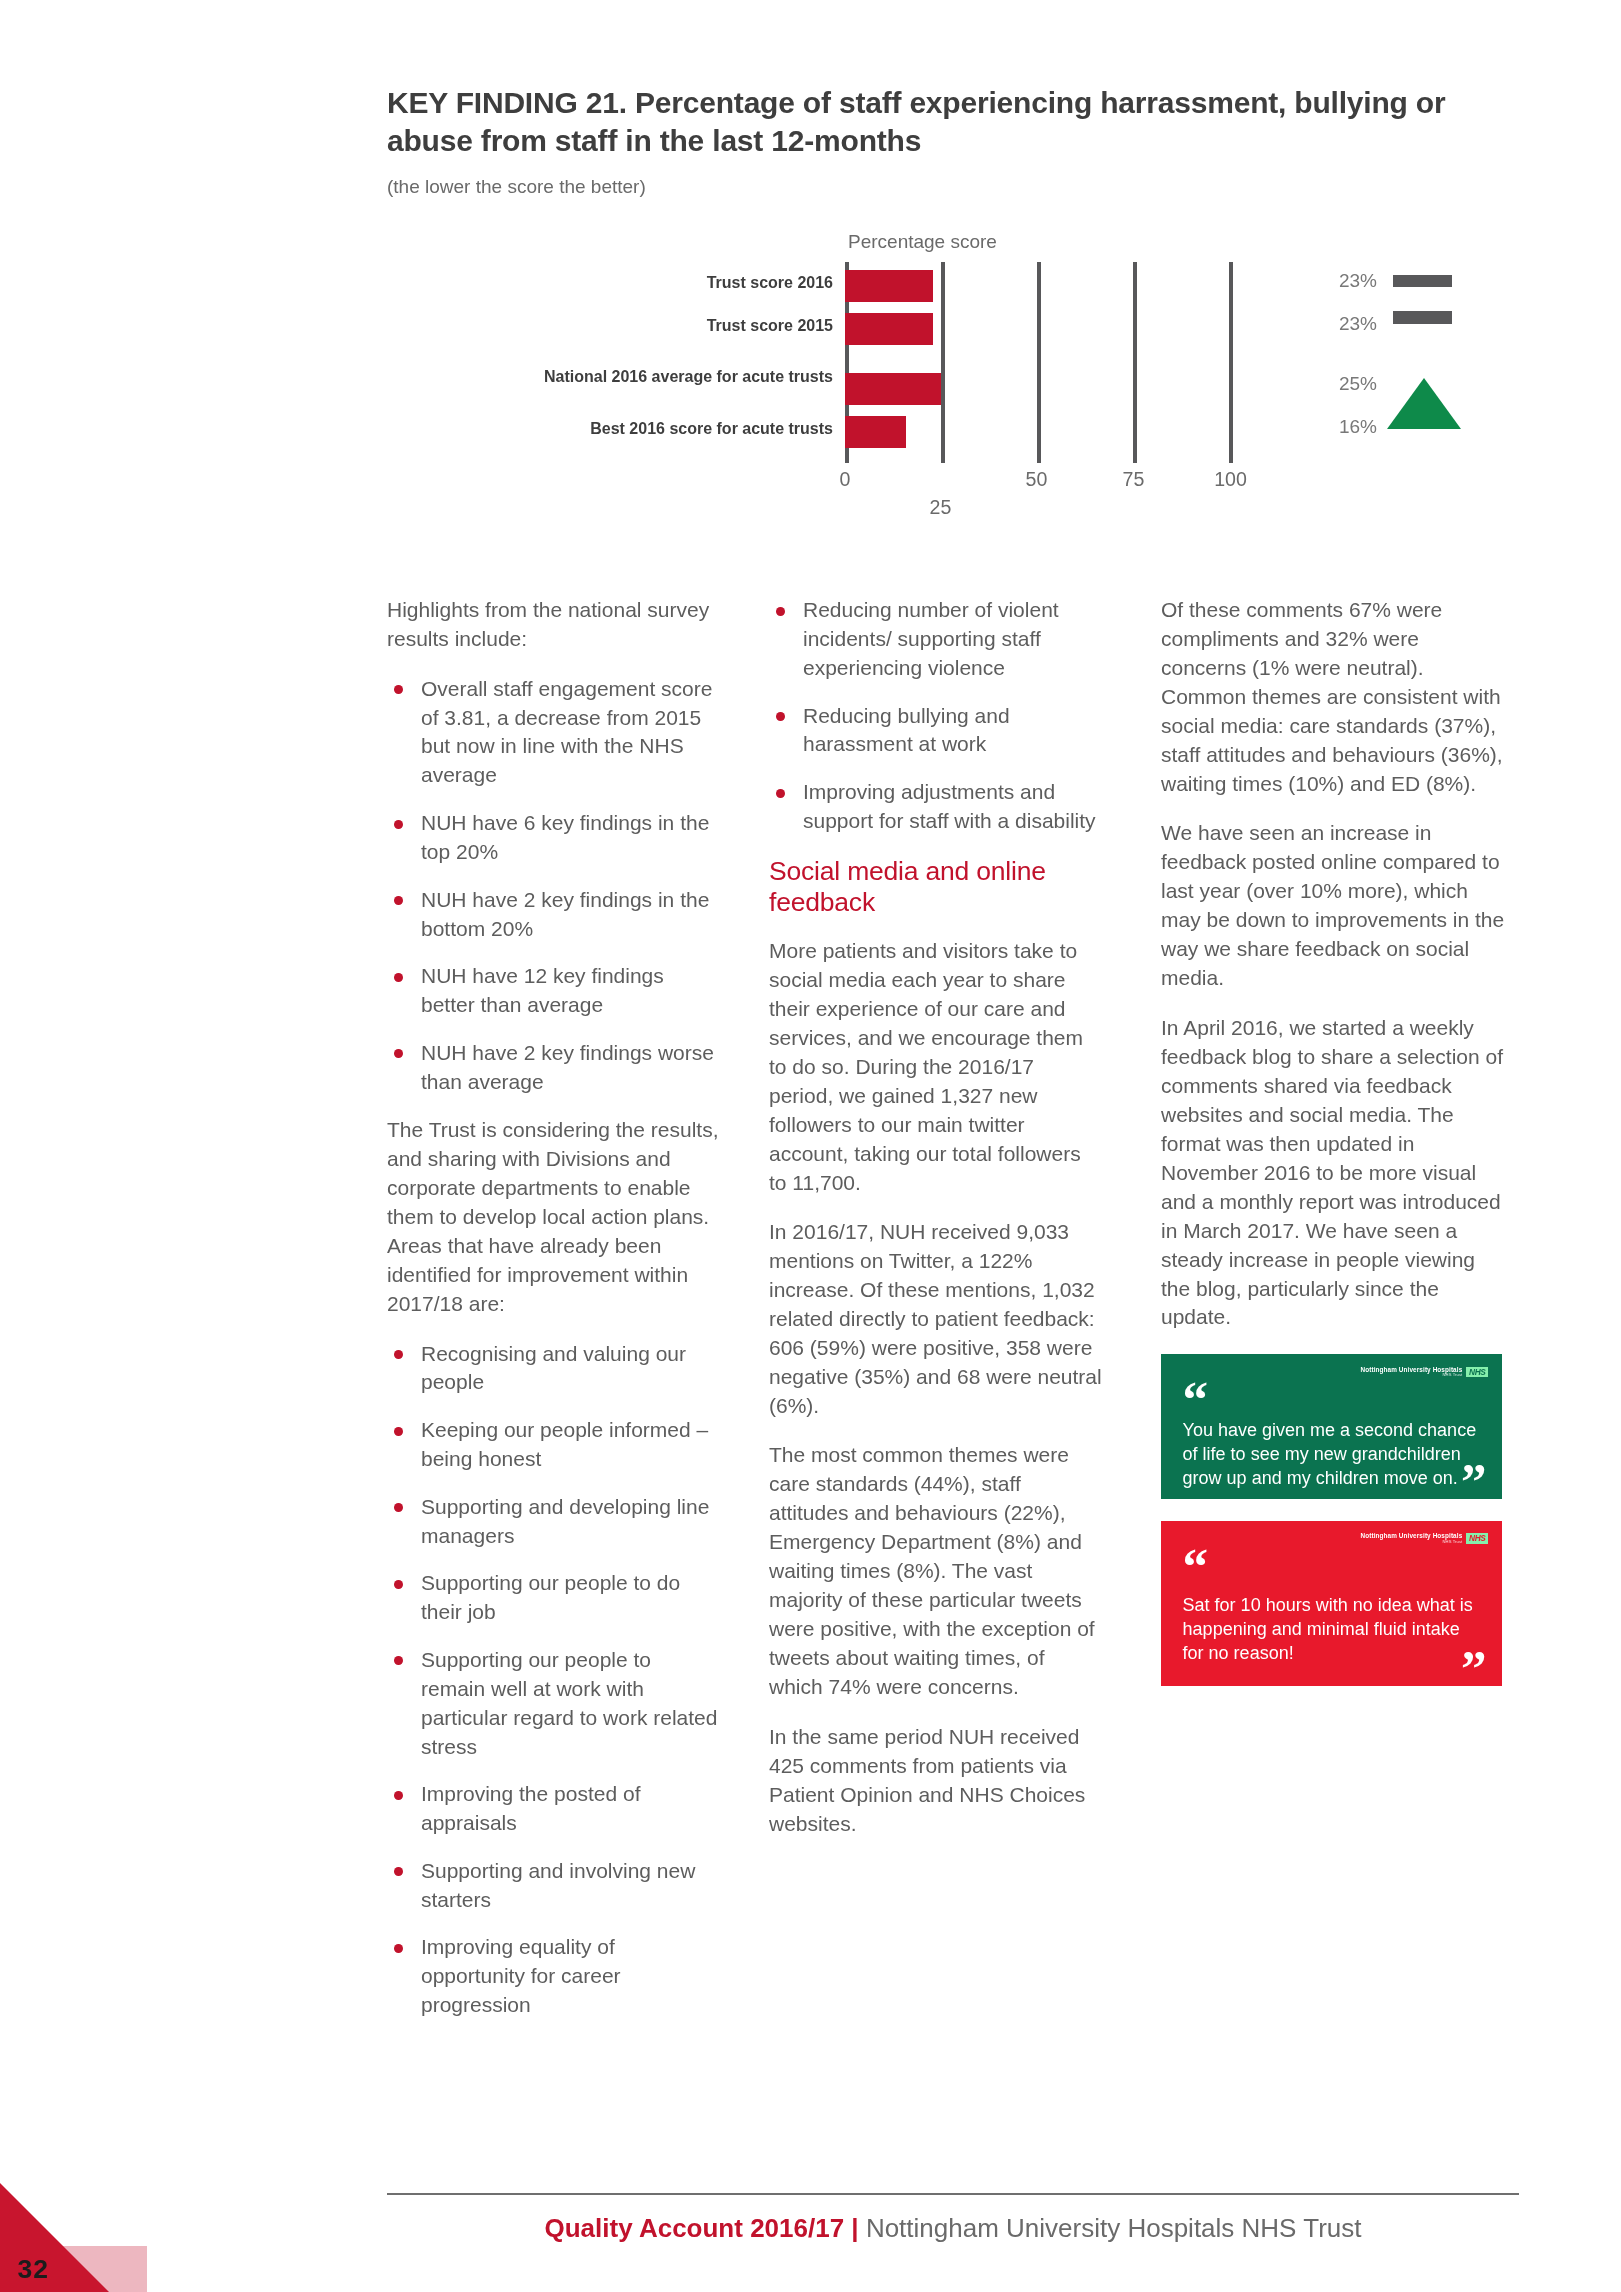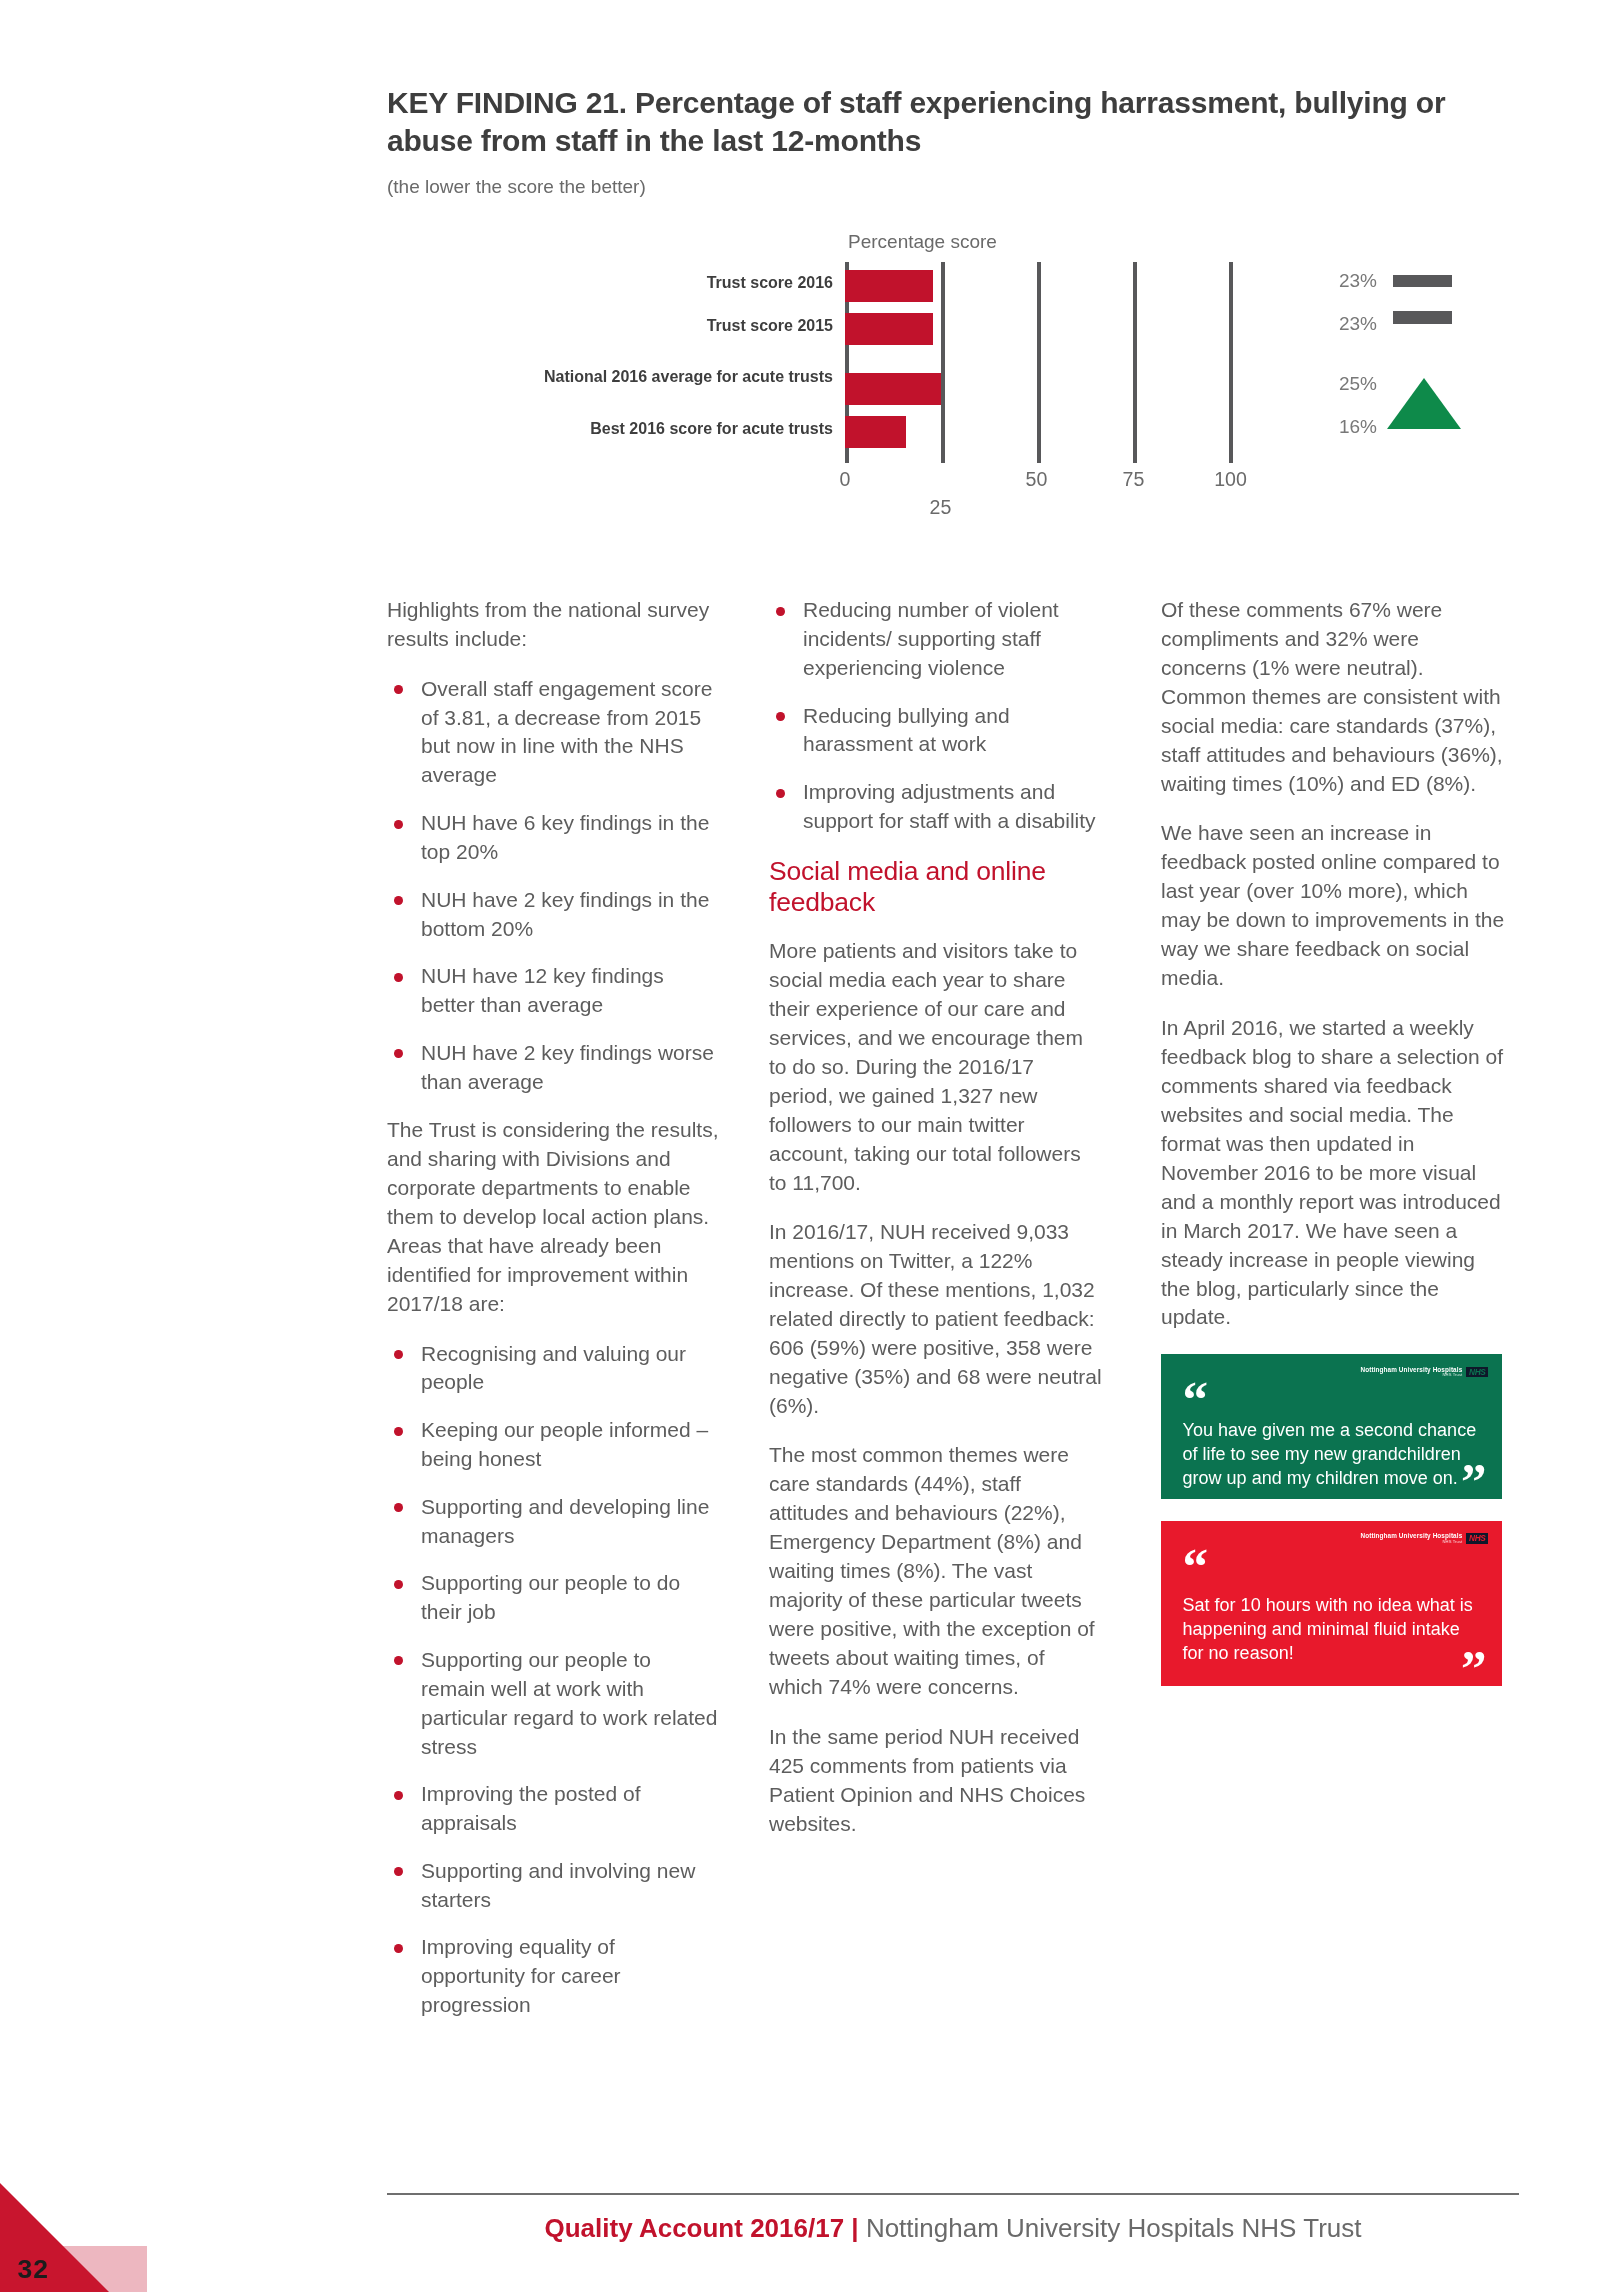--- a/index.html
+++ b/index.html
@@ -266,21 +266,21 @@
     letter-spacing: 0.1px;
     white-space: nowrap;
   }
   .quote-logo .lg-text small {
     display: block;
     font-size: 4.1px;
     font-weight: normal;
     opacity: 0.85;
   }
   .nhs-badge {
-    background: #0f172a;
+    background: #86efac;
     color: #0b7350;
     font-size: 8.3px;
     font-weight: bold;
     font-style: italic;
     padding: 1px 2.9px;
     letter-spacing: -0.4px;
     line-height: 1;
   }
   .quote-card.red .nhs-badge { color: #e8192c; }
   .q-open {

